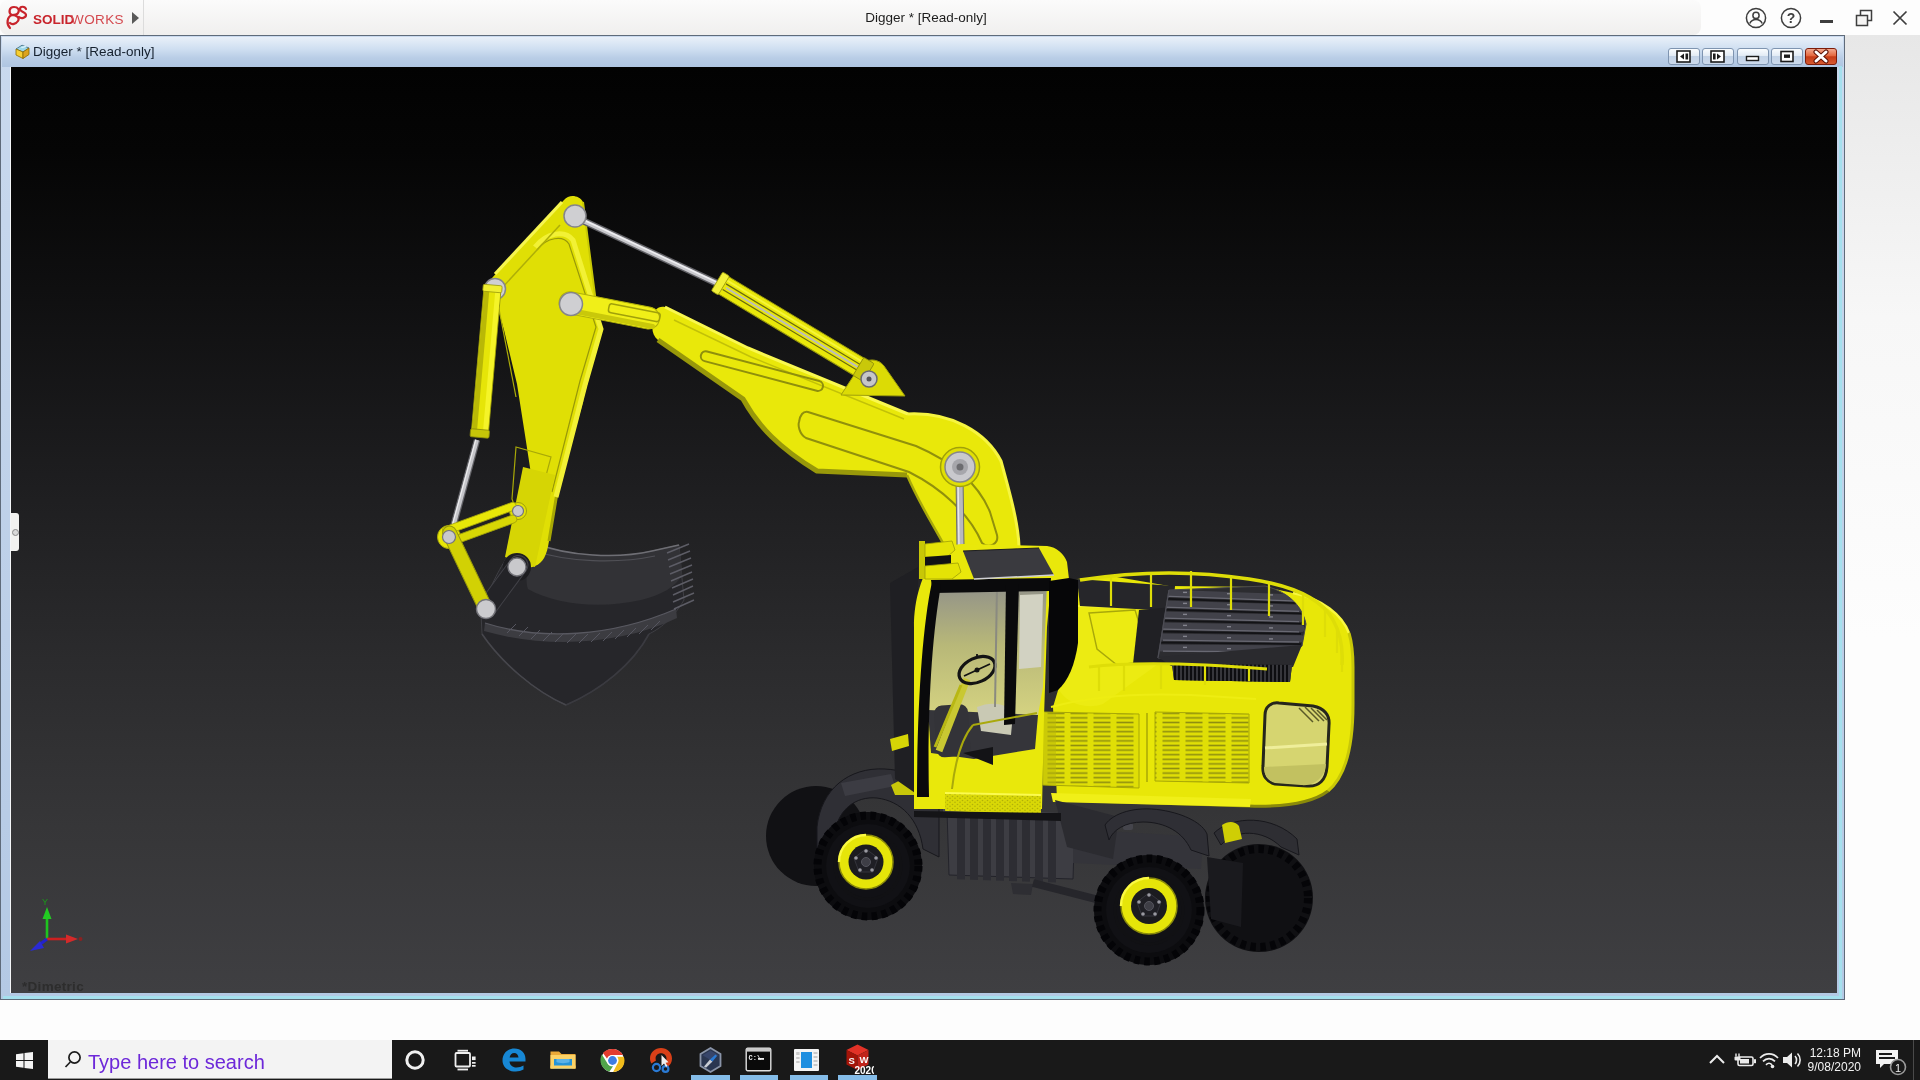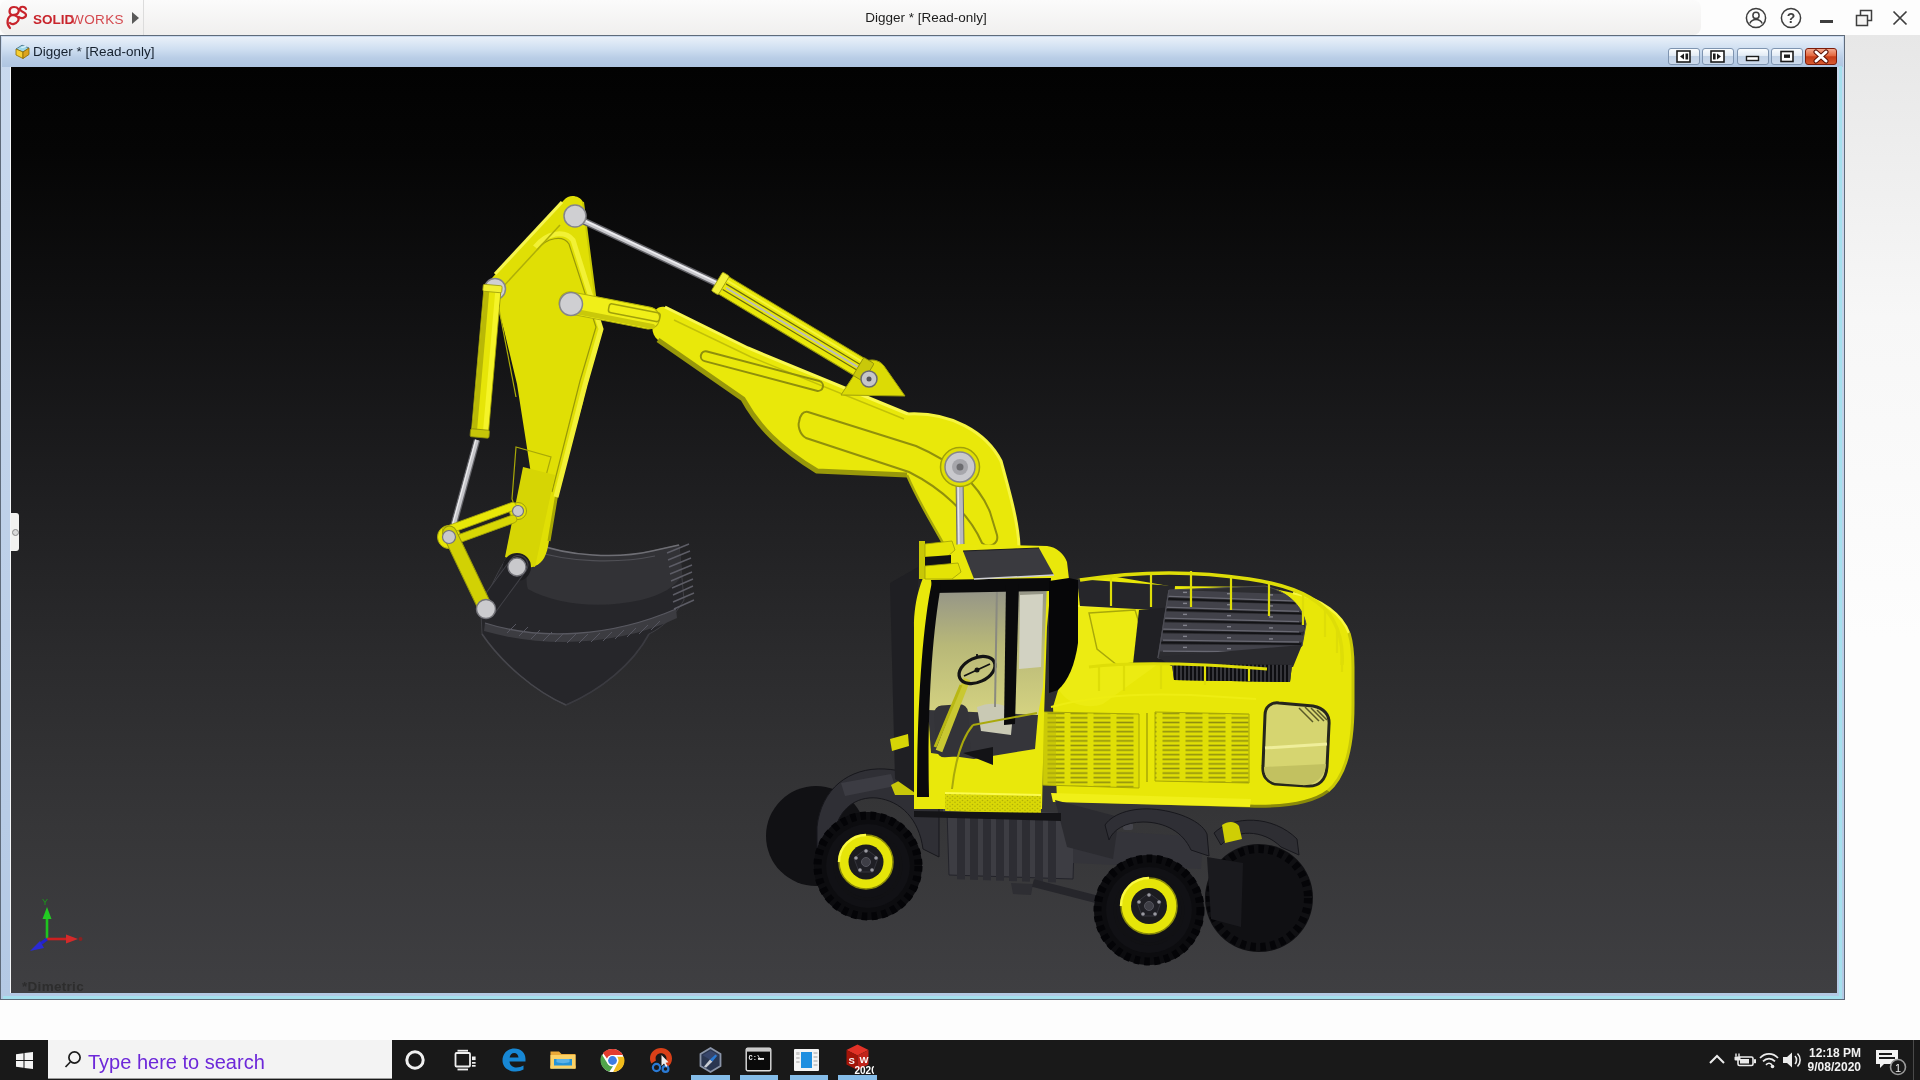--- a/index.html
+++ b/index.html
@@ -25,21 +25,21 @@
     border:1px solid #8a8a8a;background:#d8d8d8;}
   .dbtn{position:absolute;top:11px;width:32px;height:17px;border:1px solid #7e94b0;border-radius:3px;
     box-sizing:border-box;background:linear-gradient(180deg,#fafcfe 0%,#e2ebf5 45%,#c3d3e7 50%,#ccdaec 100%);}
   #dclose{background:linear-gradient(180deg,#f2a98f 0%,#e4683f 45%,#c63c17 52%,#d65a31 100%);
     border:1px solid #7e1d0a;}
   #taskbar{position:absolute;left:0;top:1040px;width:1920px;height:40px;background:#191919;}
   #searchbox{position:absolute;left:48px;top:0px;width:344px;height:39px;background:#f3f3f3;
     border-bottom:1px solid #9a9a9a;box-sizing:border-box;}
   #searchtext{position:absolute;left:40px;top:11px;font-size:20px;color:#6d28d9;}
   .trayclock{position:absolute;right:59px;top:6px;width:70px;text-align:right;color:#f2f2f2;
-    font-size:12px;line-height:14px;font-weight:bold;}
+    font-size:12px;line-height:14px;}
 </style>
 </head>
 <body>
 
 <div id="topbar">
   <svg class="abs" style="left:4px;top:2px" width="140" height="31" viewBox="0 0 140 31">
 
     <path d="M6,26 C2,22 3,15 8,13 C4,11 5,5 10,5 C14,5 16,8 14,11 C13,13 10,13 8,13 C13,13 16,16 14,19 C12,22 8,23 6,21" fill="none" stroke="#c8242c" stroke-width="2.2" stroke-linecap="round"></path>
     <path d="M22,7 C21,4 16,4 16,7 C16,10 22,10 22,13 C22,16 17,17 15,15" fill="none" stroke="#c8242c" stroke-width="2.2" stroke-linecap="round"></path>
     <text x="29" y="21.5" font-size="13.5" font-weight="bold" fill="#c8242c">SOLID</text>

